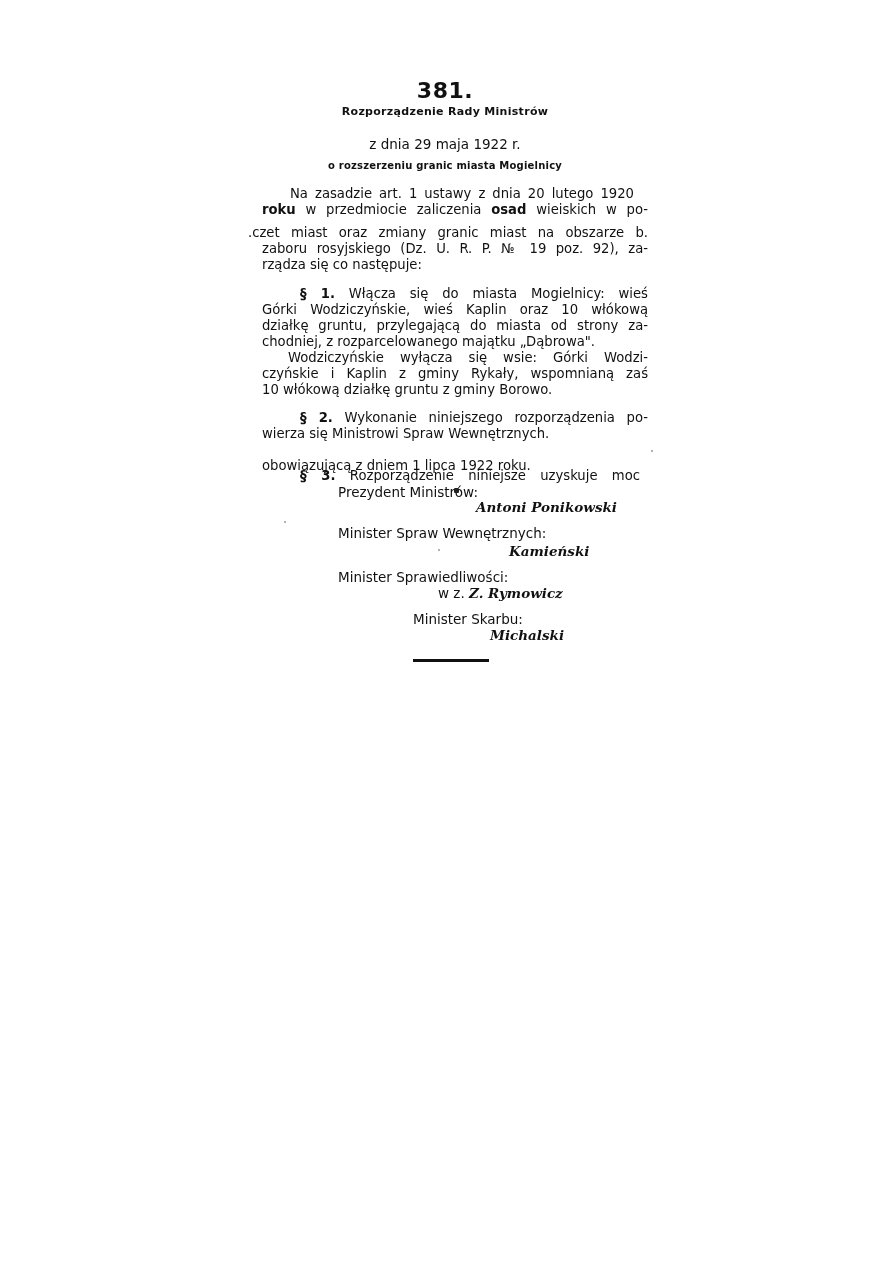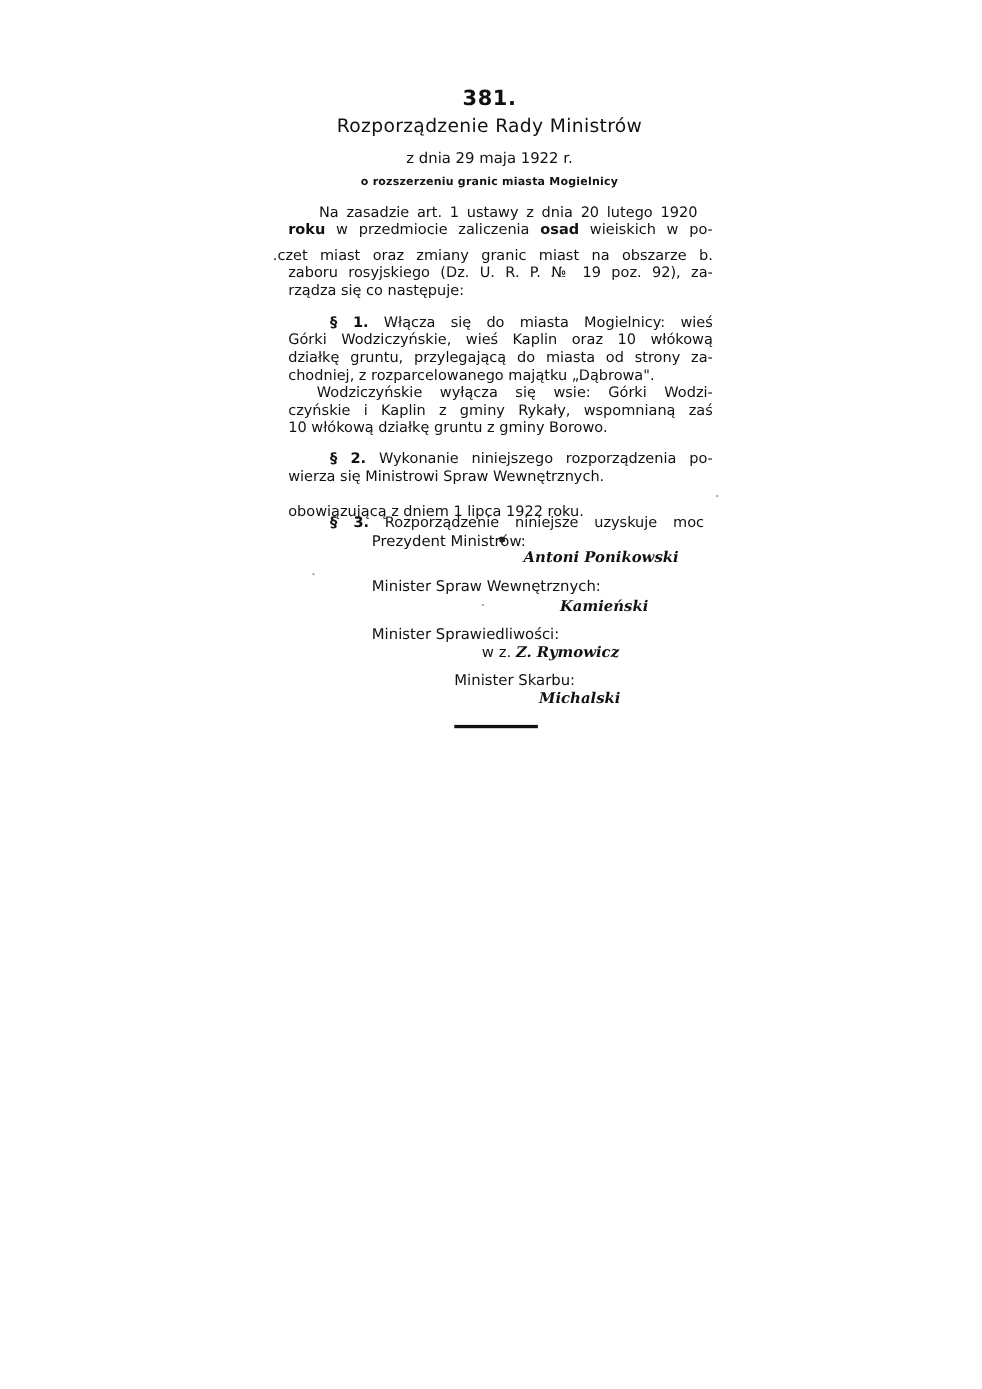--- a/index.html
+++ b/index.html
@@ -17,25 +17,25 @@
     }
     .page {
       position: absolute;
       left: 0; top: 0;
       width: 893px; height: 1263px;
     }
     .abs { position: absolute; white-space: nowrap; }
     .center { text-align: center; }
     .num {
       left: 400px; width: 90px; top: 78px;
-      font-size: 19px; font-weight: bold; letter-spacing: 0.5px;
+      font-size: 22px; font-weight: bold; letter-spacing: 0.5px;
     }
     .title {
       left: 262px; width: 366px; top: 105px;
-      font-size: 17px; font-weight: normal; letter-spacing: 0.3px;
+      font-size: 11px; font-weight: bold; letter-spacing: 0.3px;
     }
     .date {
       left: 262px; width: 366px; top: 136px;
       font-size: 13.5px;
     }
     .subject {
       left: 262px; width: 366px; top: 160px;
       font-size: 10px; font-weight: bold; letter-spacing: 0.2px;
     }
     .line {

